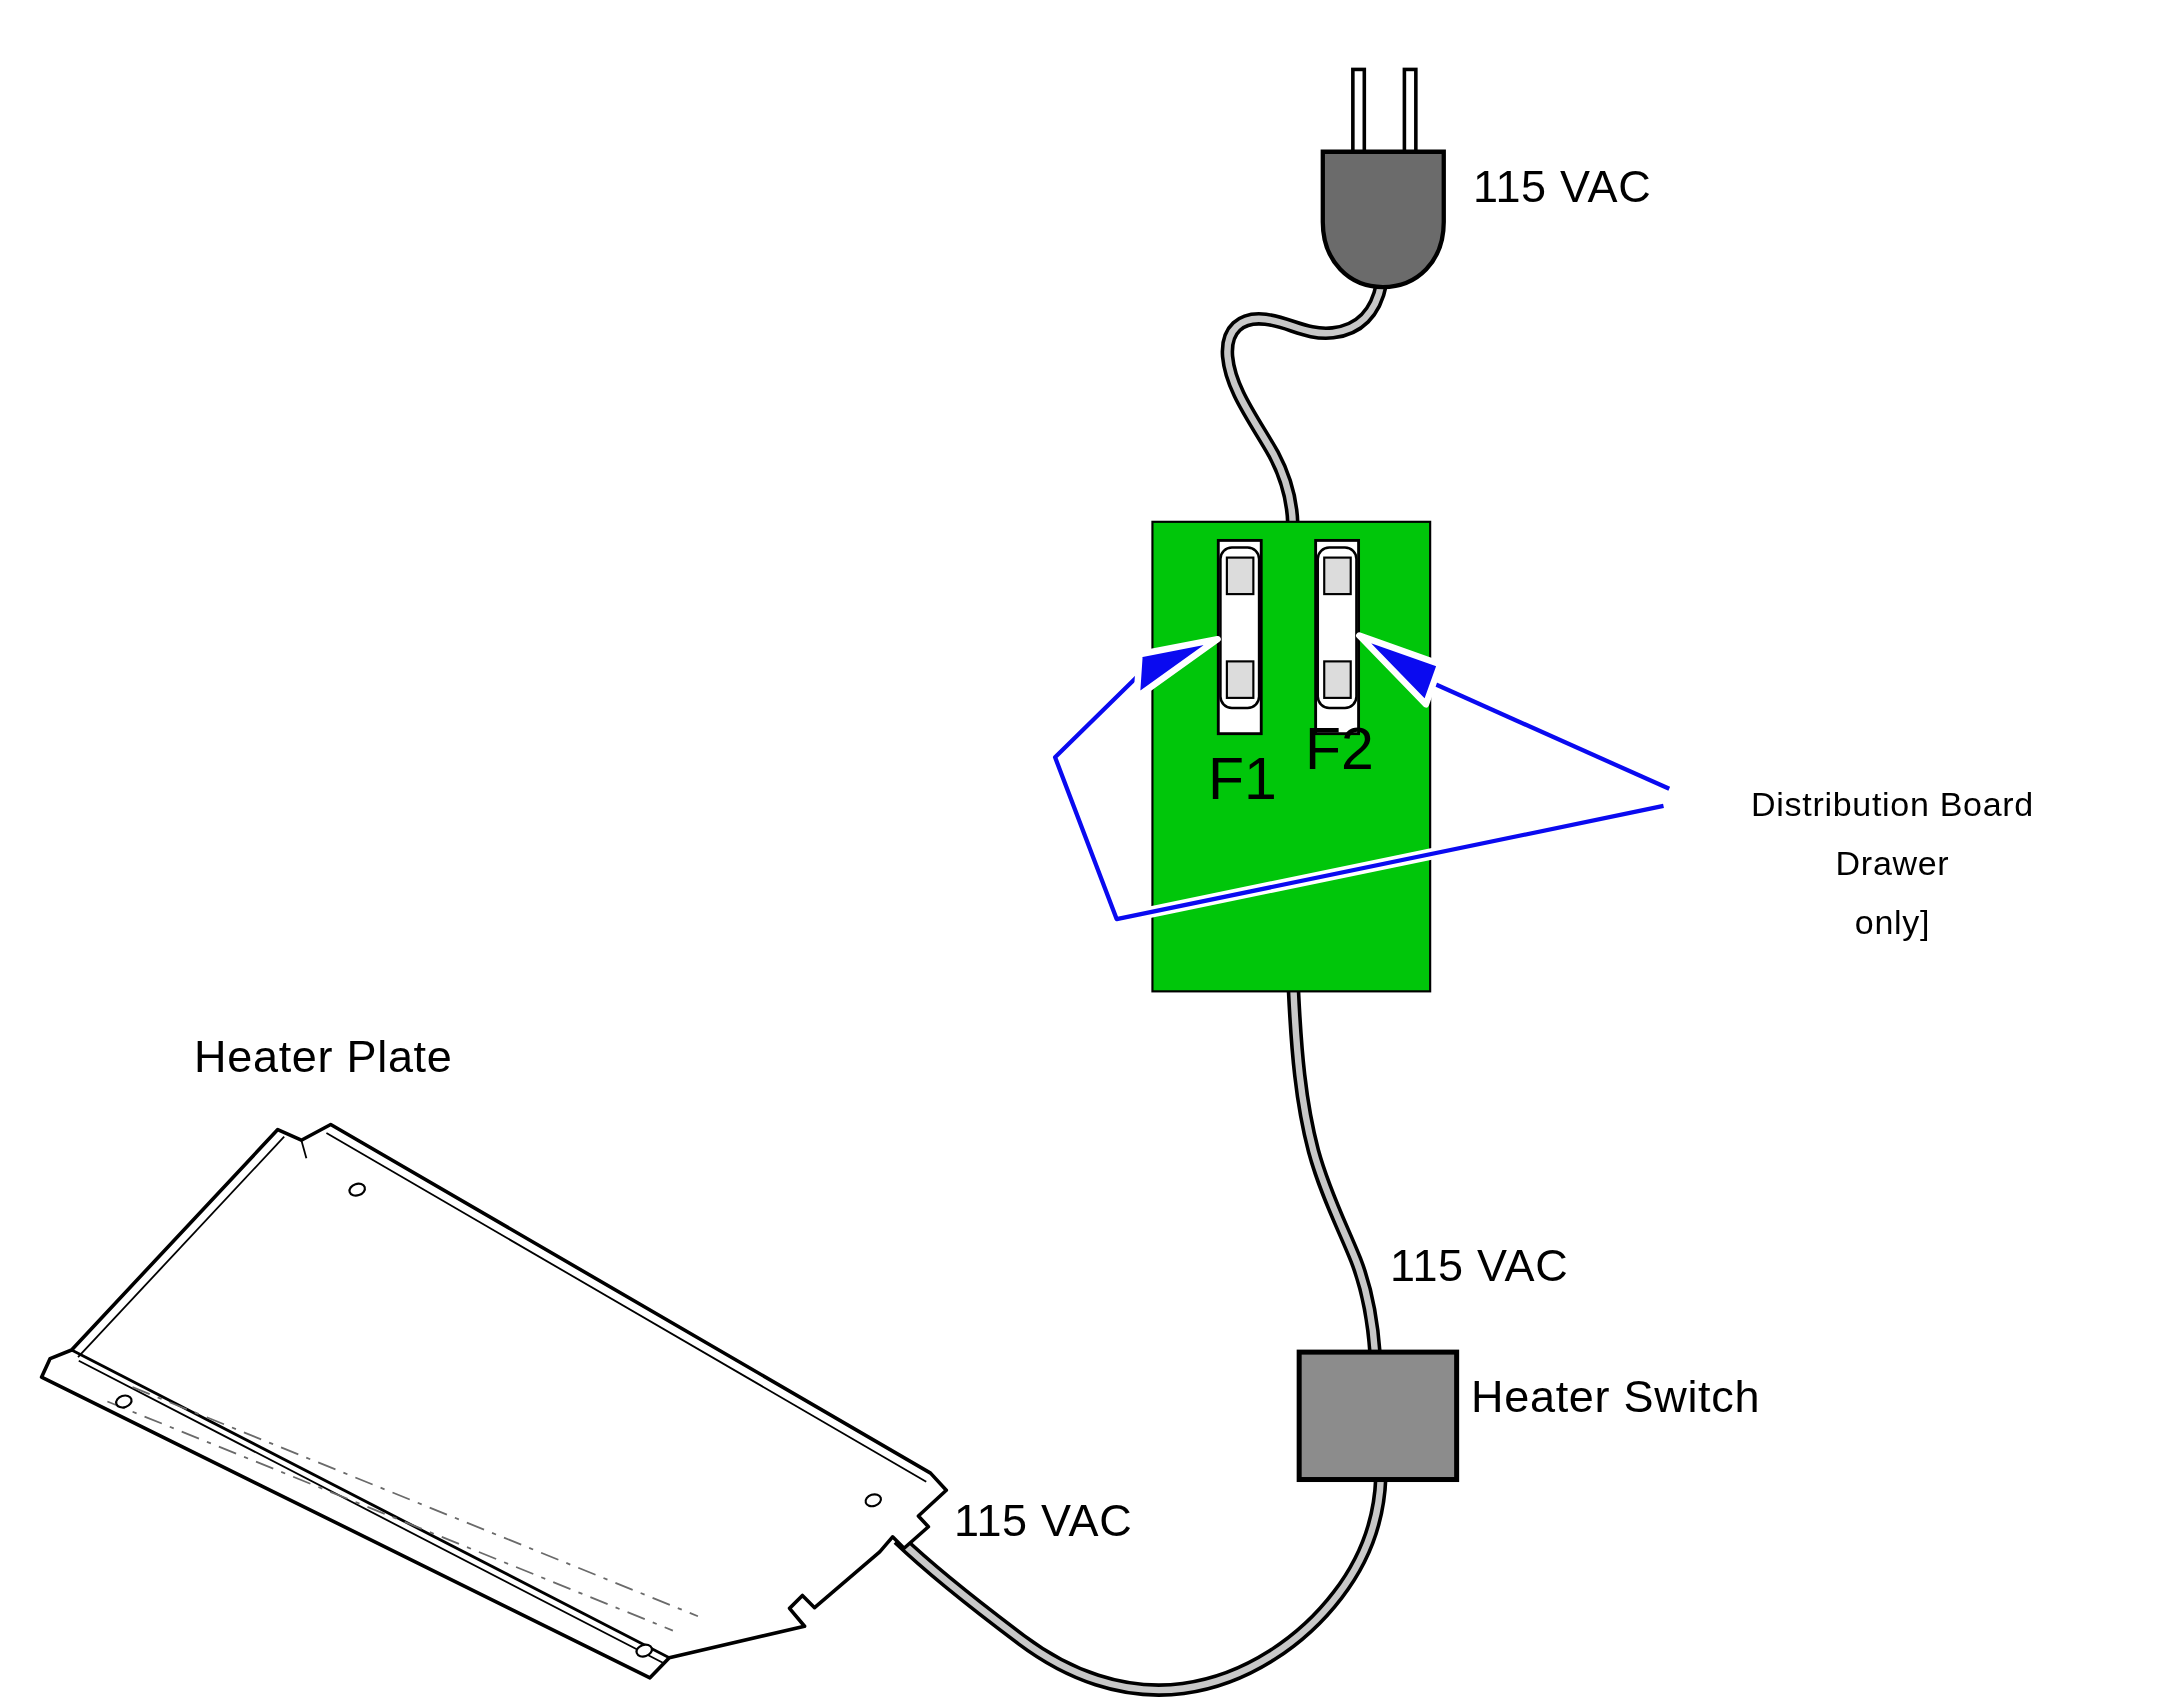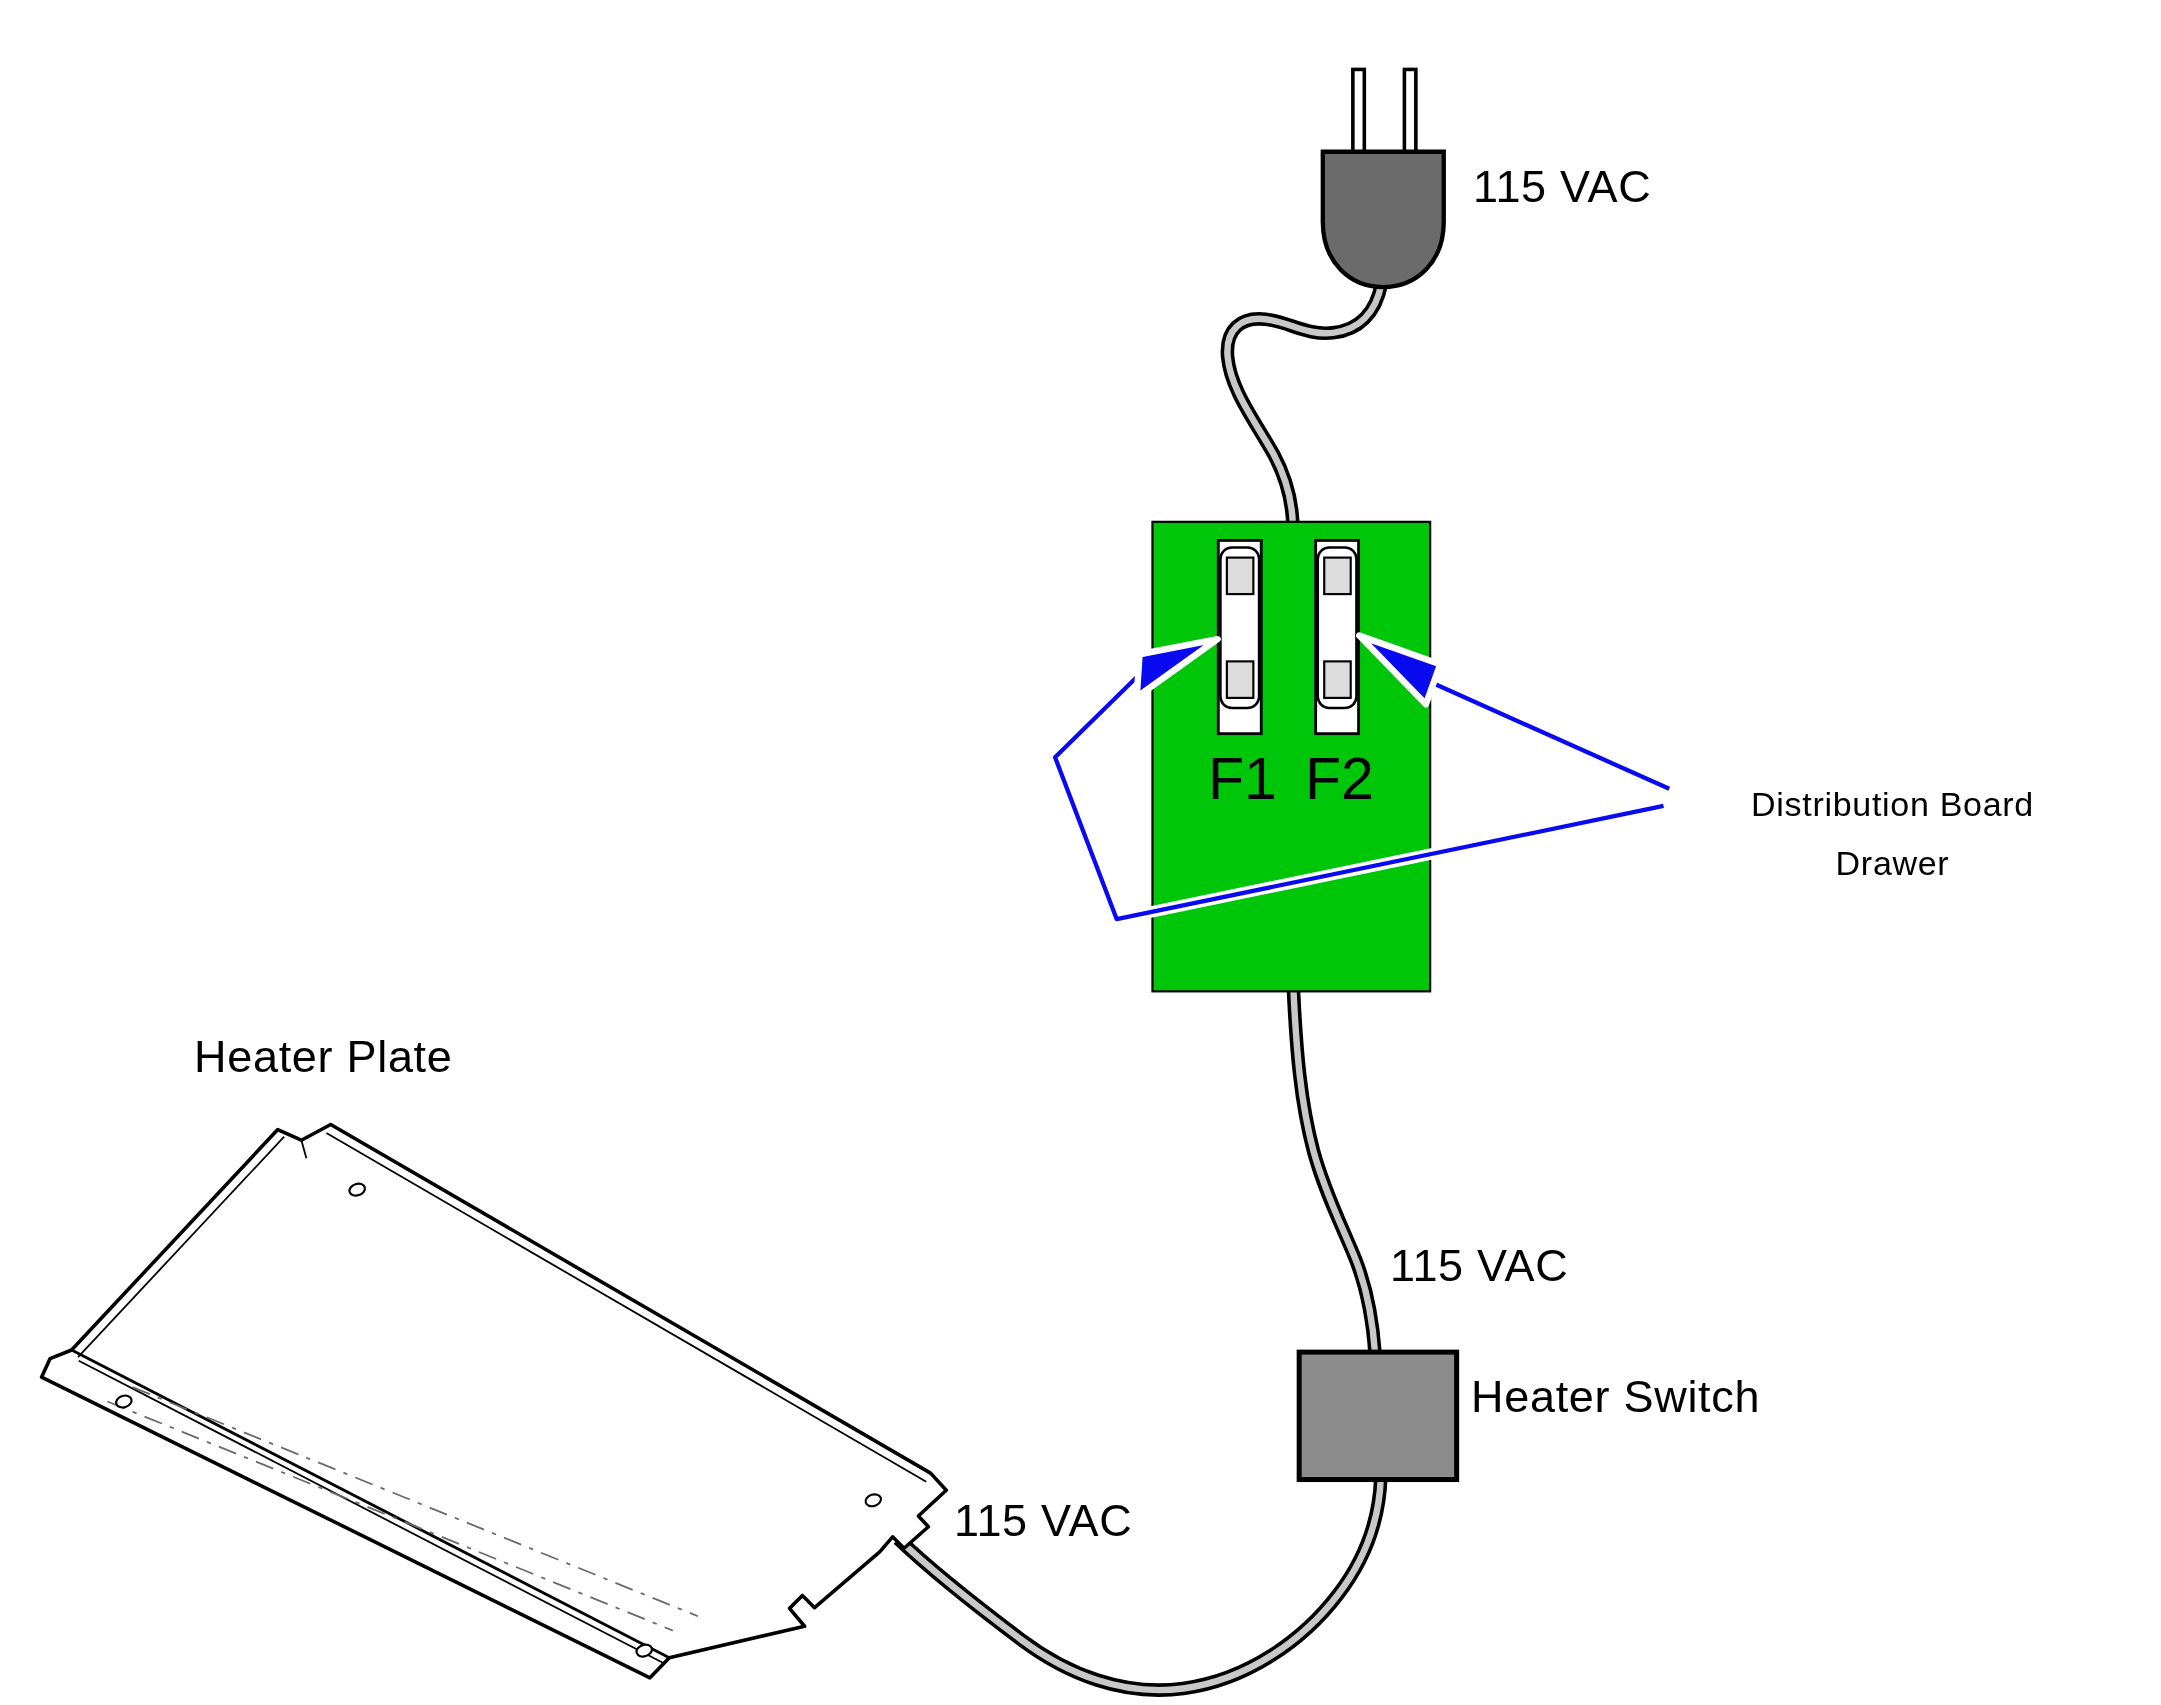--- a/index.html
+++ b/index.html
@@ -149,28 +149,29 @@
       <polygon class="arrowhead" points="1701,893 1592,914 1588,974"></polygon>
       <polygon class="arrowhead" points="1899,888 2012,928 1992,984"></polygon>
     </g>
   </svg>
 
   <div class="label" style="left:1473px;top:162px;">115 VAC</div>
 
   <div class="callout-block" style="left:1642px;top:775px;">
     <div>Distribution Board</div>
     <div>Drawer</div>
+    <div>only]</div>
   </div>
 
   <div class="label" style="left:185px;top:1032px;margin-left:9px;">Heater Plate</div>
 
   <div class="label" style="left:1390px;top:1241px;">115 VAC</div>
 
   <div class="label" style="left:1471px;top:1372px;">Heater Switch</div>
 
   <div class="label" style="left:954px;top:1496px;">115 VAC</div>
 
   <div class="fuse-label" style="left:1208px;top:750px;">F1</div>
 
-  <div class="fuse-label" style="left:1305px;top:750px;">F2</div>
+  <div class="fuse-label" style="left:1305px;top:720px;">F2</div>
 
 </div>
 
 
 </body></html>

